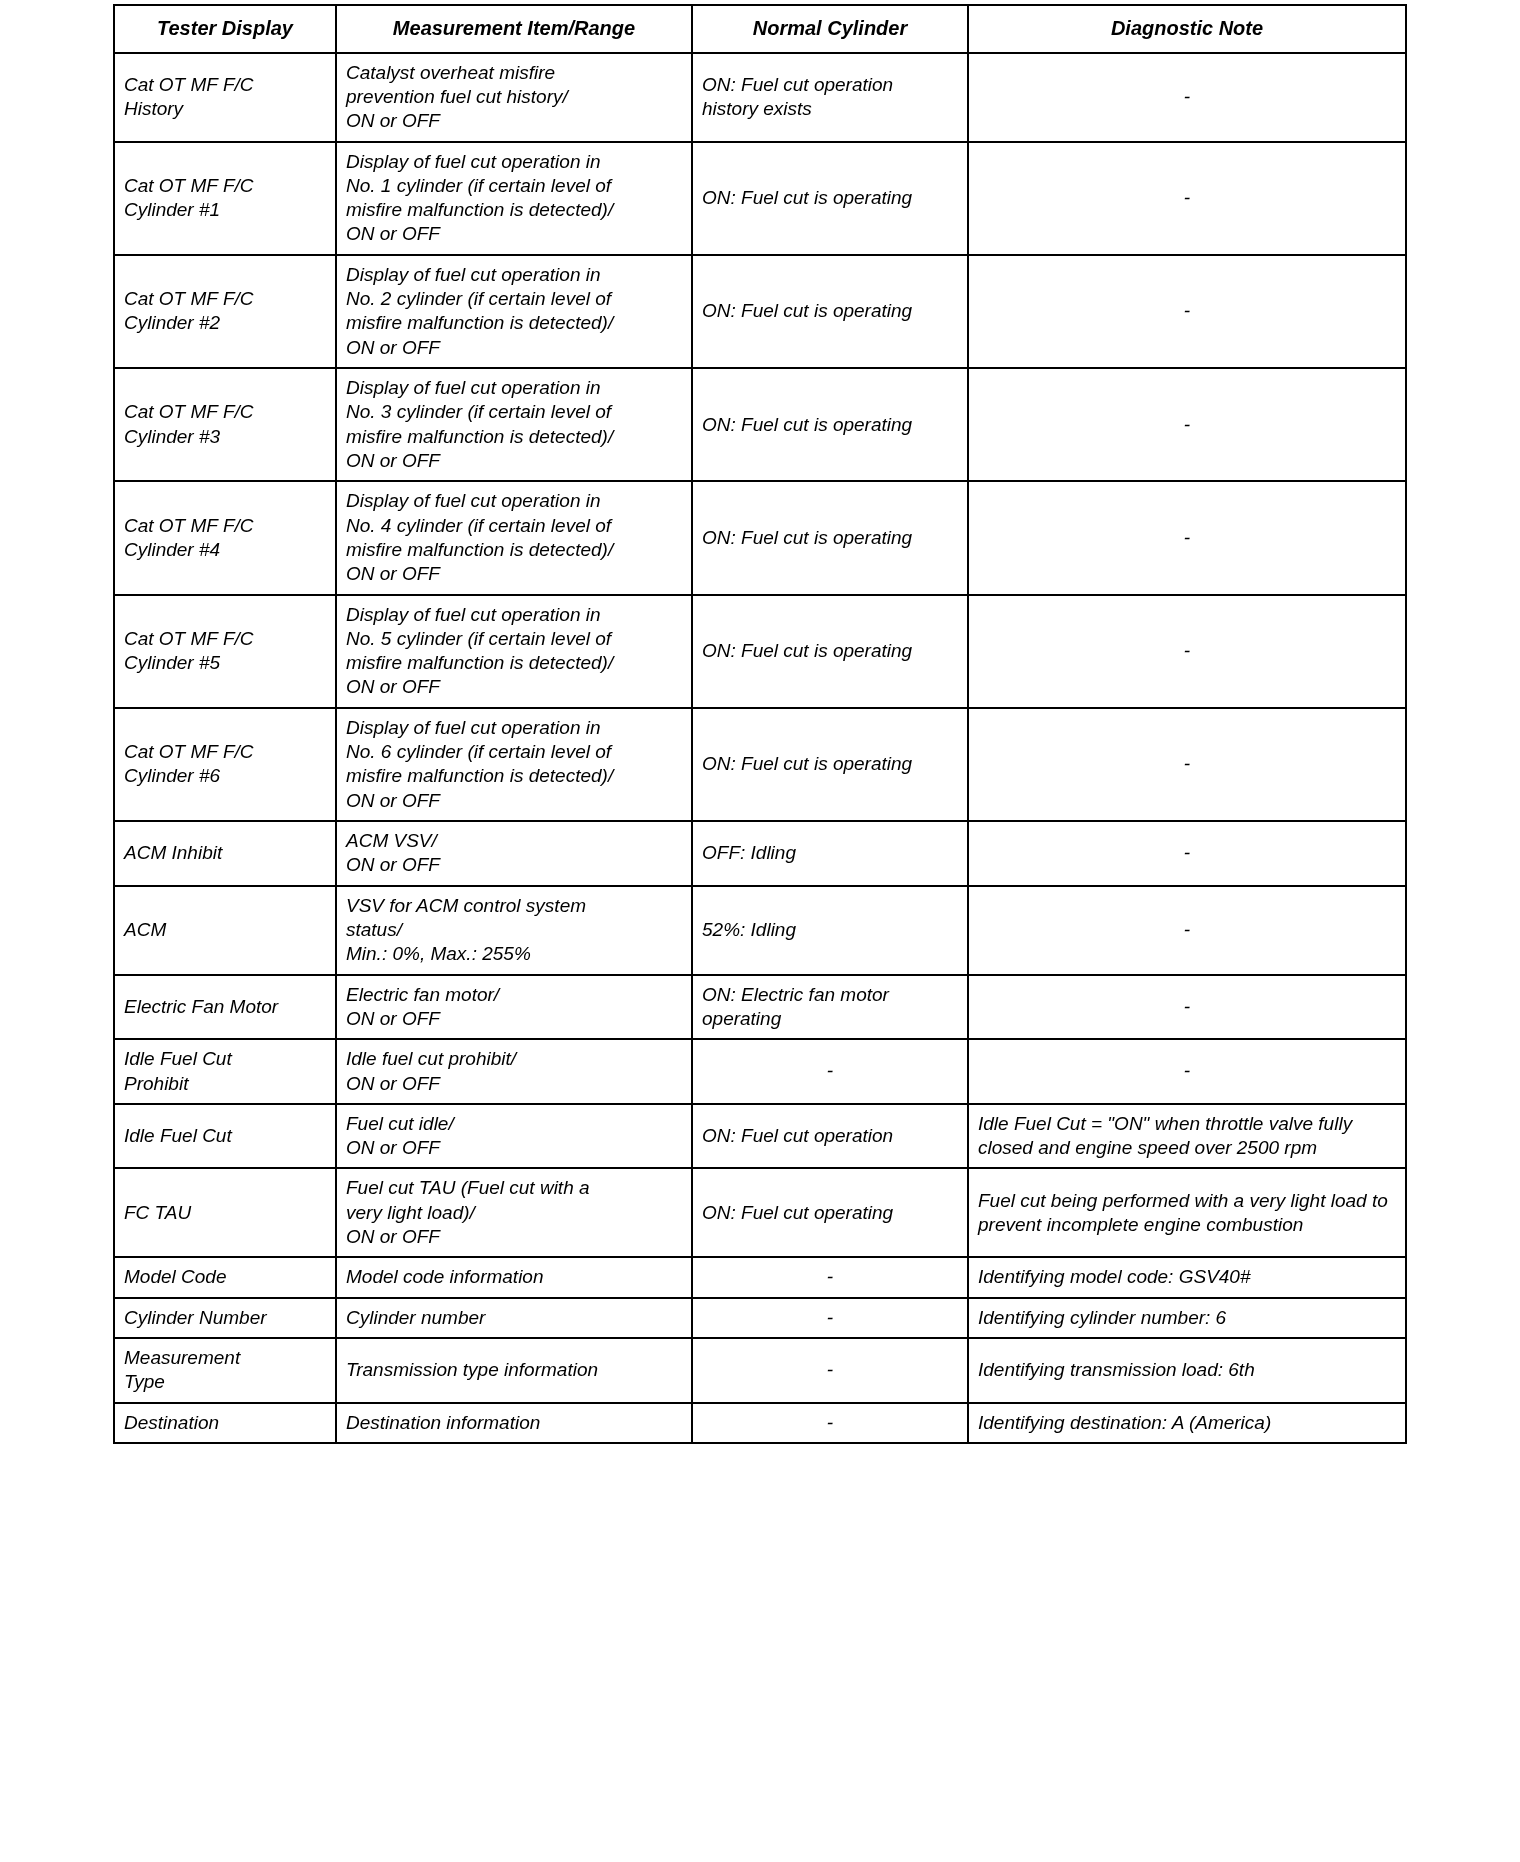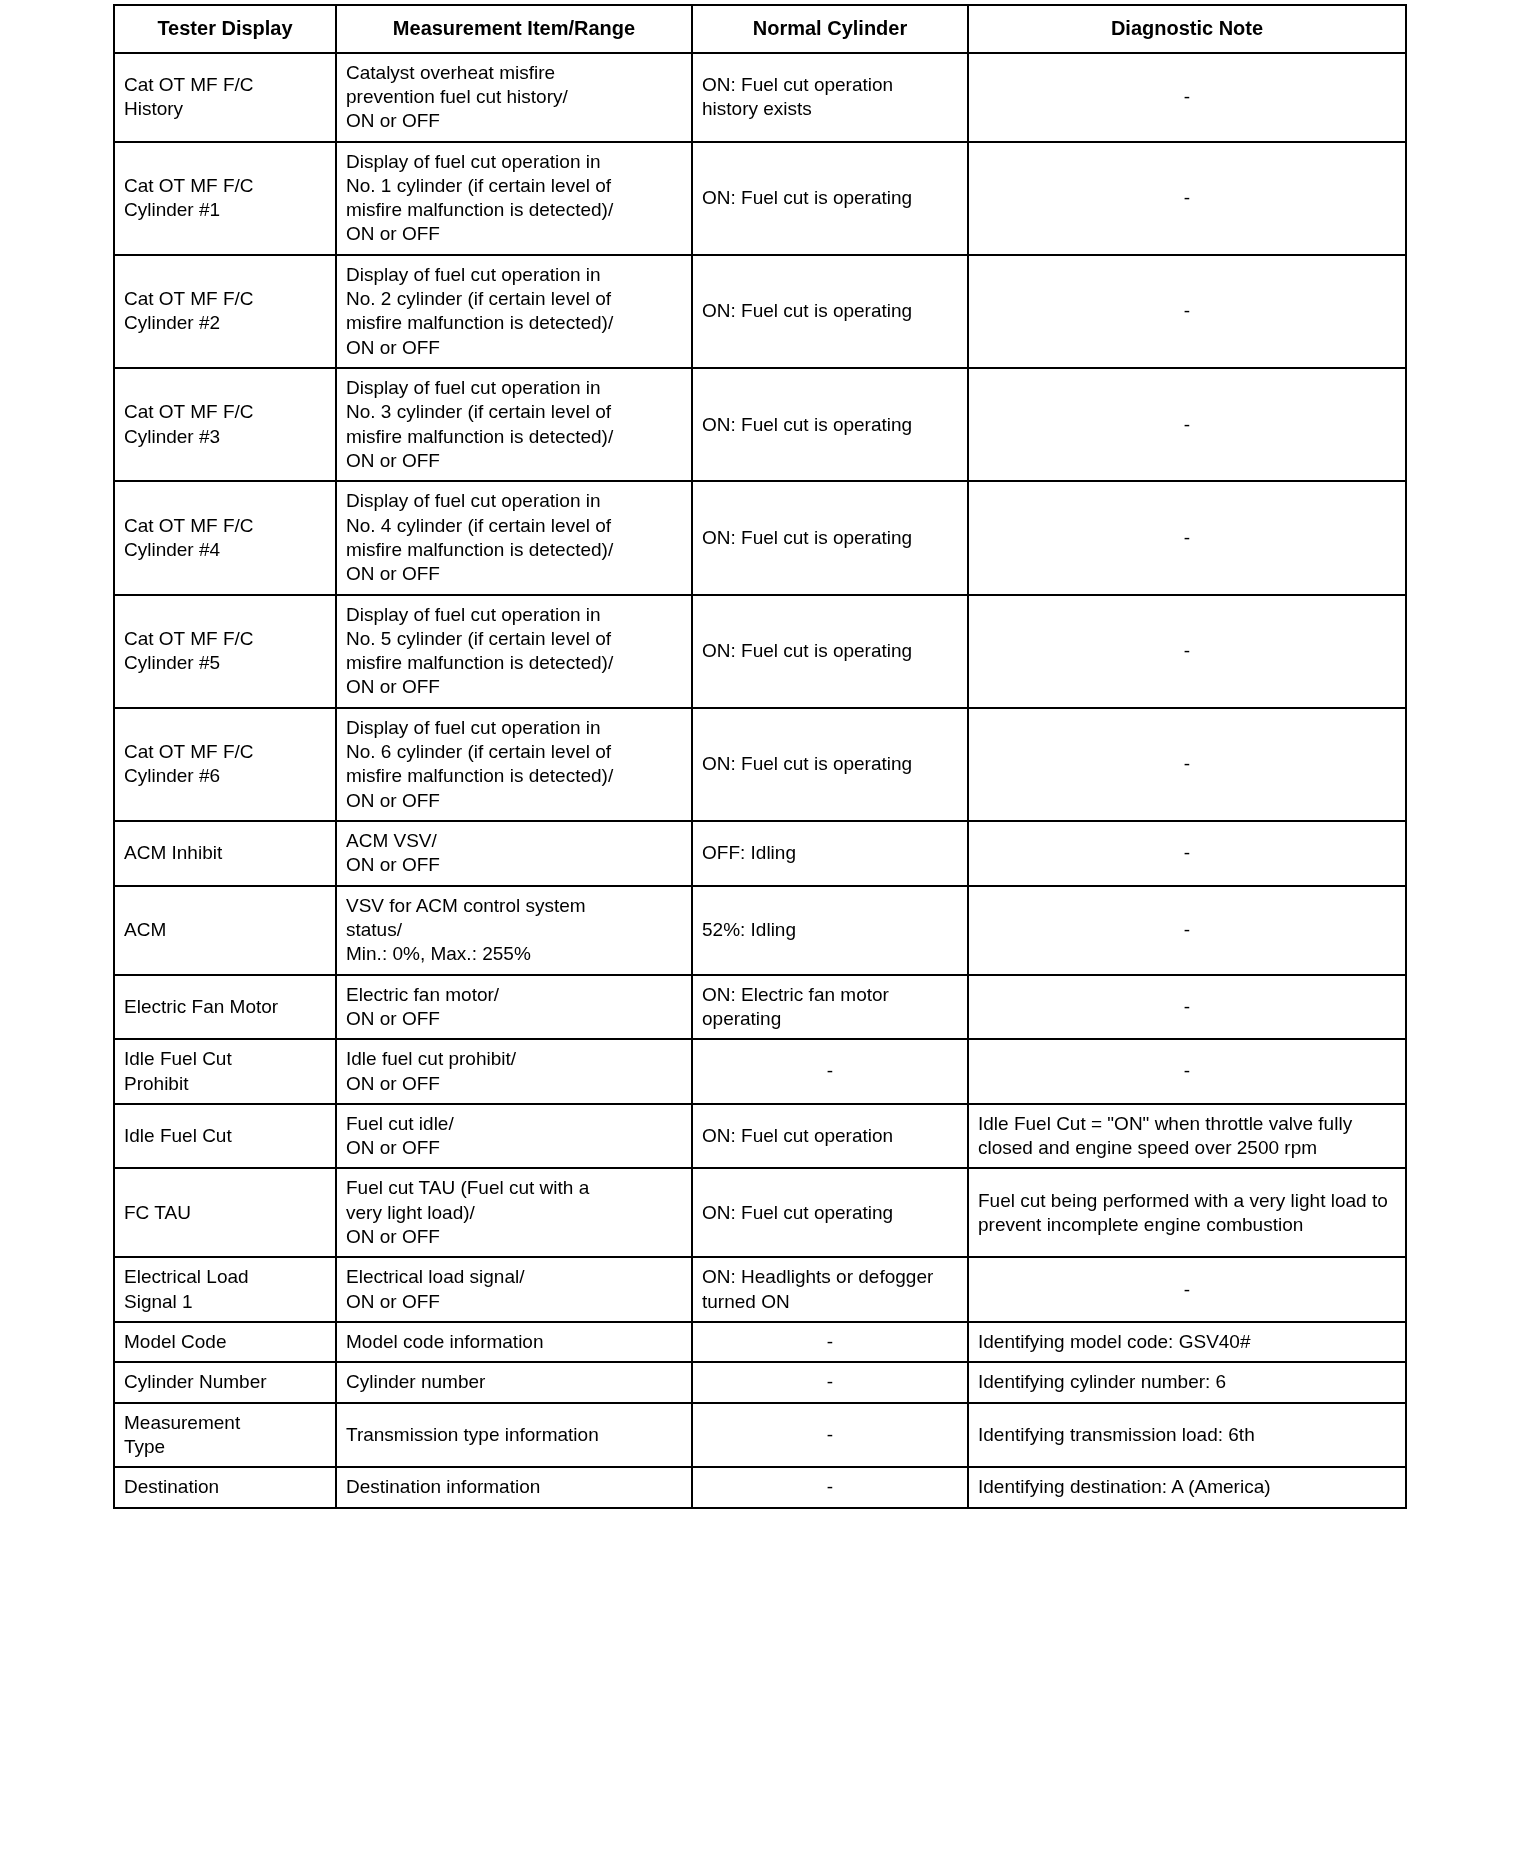--- a/index.html
+++ b/index.html
@@ -15,20 +15,21 @@
   .page {
     width: 1520px;
     box-sizing: border-box;
     padding: 4px 6px 6px 6px;
   }
   table.spec-table {
     border-collapse: collapse;
     width: 1292px;
     margin: 0 auto;
     table-layout: fixed;
+    font-style: italic;
   }
   table.spec-table col.c-tester { width: 222px; }
   table.spec-table col.c-measure { width: 356px; }
   table.spec-table col.c-normal { width: 276px; }
   table.spec-table col.c-note { width: 438px; }
 
   table.spec-table th,
   table.spec-table td {
     border: 2px solid #000000;
     vertical-align: middle;
@@ -187,29 +188,20 @@
         <tr>
           <td class="cell-tester"><span class="ml">FC TAU</span></td>
           <td class="cell-measure"><span class="ml">Fuel cut TAU (Fuel cut with a
 very light load)/
 ON or OFF</span></td>
           <td class="cell-normal"><span class="ml">ON: Fuel cut operating</span></td>
           <td class="cell-note"><span class="ml">Fuel cut being performed with a very light load to
 prevent incomplete engine combustion</span></td>
         </tr>
         <tr>
-          <td class="cell-tester"><span class="ml">Electrical Load
-Signal 1</span></td>
-          <td class="cell-measure"><span class="ml">Electrical load signal/
-ON or OFF</span></td>
-          <td class="cell-normal"><span class="ml">ON: Headlights or defogger
-turned ON</span></td>
-          <td class="cell-note dash"><span class="ml">-</span></td>
-        </tr>
-        <tr>
           <td class="cell-tester"><span class="ml">Model Code</span></td>
           <td class="cell-measure"><span class="ml">Model code information</span></td>
           <td class="cell-normal dash"><span class="ml">-</span></td>
           <td class="cell-note"><span class="ml">Identifying model code: GSV40#</span></td>
         </tr>
         <tr>
           <td class="cell-tester"><span class="ml">Cylinder Number</span></td>
           <td class="cell-measure"><span class="ml">Cylinder number</span></td>
           <td class="cell-normal dash"><span class="ml">-</span></td>
           <td class="cell-note"><span class="ml">Identifying cylinder number: 6</span></td>

